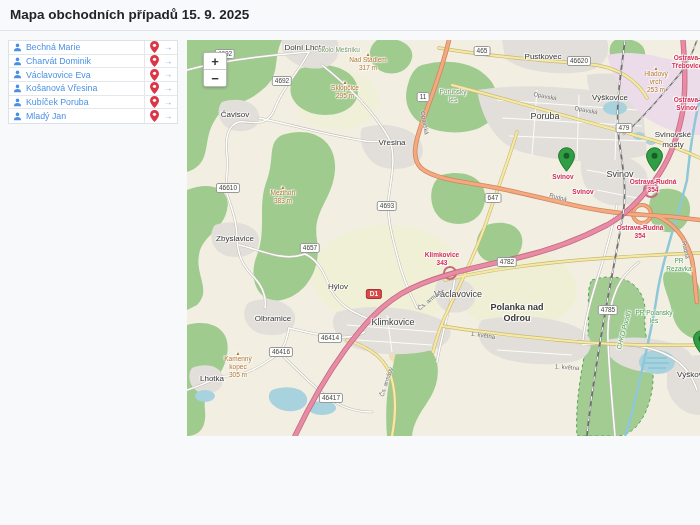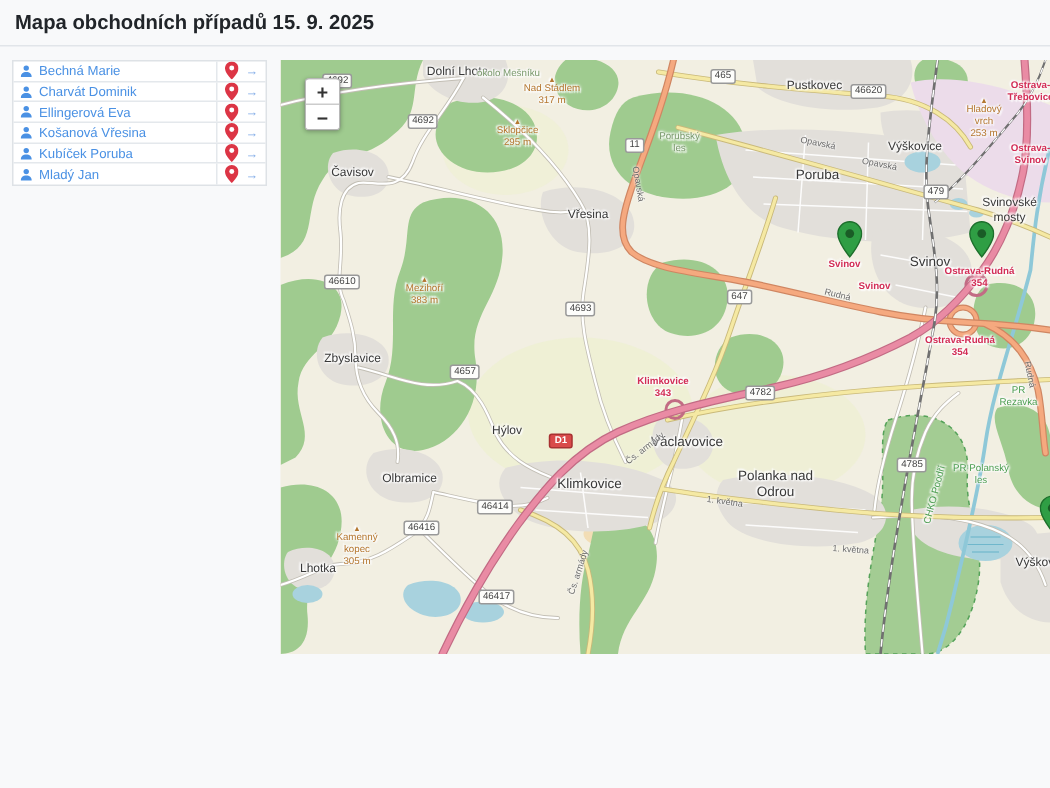--- a/index.html
+++ b/index.html
@@ -89,21 +89,21 @@
         <span class="rarrow">→</span>
       </span>
     </div>
     <div class="crow">
       <span class="picon">
         <svg width="9" height="9" viewBox="0 0 12 12">
           <circle cx="6" cy="3.2" r="2.4" fill="#4a91e4"></circle>
           <path d="M1.2,11 C1.2,8 3,6.6 6,6.6 C9,6.6 10.8,8 10.8,11 Z" fill="#4a91e4"></path>
         </svg>
       </span>
-      <a class="cname">Ellingerová Eva</a>
+      <a class="cname">Václavovice Eva</a>
       <span class="icell">
         <span class="rpin">
           <svg width="9" height="12" viewBox="0 0 12 16">
             <path d="M6,0 C2.7,0 0,2.7 0,6 C0,10.5 6,16 6,16 C6,16 12,10.5 12,6 C12,2.7 9.3,0 6,0 Z" fill="#dc3545"></path>
             <circle cx="6" cy="5.8" r="2.2" fill="#fff"></circle>
           </svg>
         </span>
         <span class="rarrow">→</span>
       </span>
     </div>
@@ -317,21 +317,21 @@
       <div class="mlabel l-town" style="left: 423px; top: 58px;">Výškovice</div>
       <div class="mlabel l-town big" style="left: 358px; top: 77px;">Poruba</div>
       <div class="mlabel l-town big" style="left: 433px; top: 135px;">Svinov</div>
       <div class="mlabel l-town" style="left: 48px; top: 75px;">Čavisov</div>
       <div class="mlabel l-town" style="left: 205px; top: 103px;">Vřesina</div>
       <div class="mlabel l-town" style="left: 48px; top: 199px;">Zbyslavice</div>
       <div class="mlabel l-town" style="left: 151px; top: 247px;">Hýlov</div>
       <div class="mlabel l-town" style="left: 86px; top: 279px;">Olbramice</div>
       <div class="mlabel l-town big" style="left: 206px; top: 283px;">Klimkovice</div>
       <div class="mlabel l-town big" style="left: 271px; top: 255px;">Václavovice</div>
-      <div class="mlabel l-town big" style="left: 330px; top: 283px;">Polanka nad
+      <div class="mlabel l-town big" style="left: 330px; top: 273px; font-weight: bold;">Polanka nad
 Odrou</div>
       <div class="mlabel l-town" style="left: 25px; top: 339px;">Lhotka</div>
       <div class="mlabel l-town" style="left: 508px; top: 335px;">Výškovice</div>
       <div class="mlabel l-town" style="left: 486px; top: 100px;">Svinovské
 mosty</div>
       <div class="mlabel l-peak" style="left: 158px; top: 50px;">Sklopčice
 295 m</div>
       <div class="mlabel l-peak" style="left: 181px; top: 22px;">Nad Stádlem
 317 m</div>
       <div class="mlabel l-peak" style="left: 96px; top: 155px;">Mezihoří

